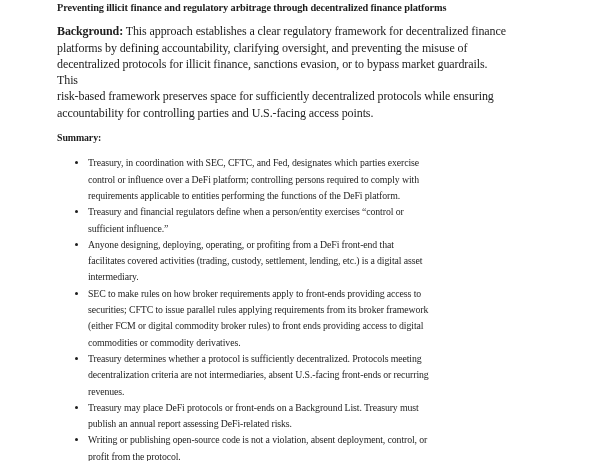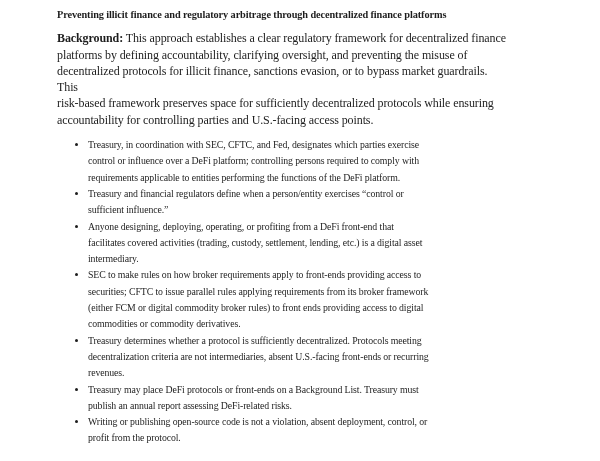--- a/index.html
+++ b/index.html
@@ -6,21 +6,21 @@
     margin: 0;
     padding: 0;
     background: #ffffff;
   }
   .page {
     position: relative;
     box-sizing: border-box;
     width: 592px;
     height: 461px;
     background: #ffffff;
-    padding: 7px 48px 0 57px;
+    padding: 0 48px 0 57px;
     font-family: "Liberation Serif", "DejaVu Serif", serif;
     color: #1d1d1d;
     overflow: hidden;
   }
   .doc-title {
     margin: 0 0 7px 0;
     font-size: 10.3px;
     font-weight: bold;
     line-height: 16.3px;
     letter-spacing: -0.1px;
@@ -66,20 +66,21 @@
 <div class="page">
 
   <h1 class="doc-title">Preventing illicit finance and regulatory arbitrage through decentralized finance platforms</h1>
 
   <p class="para"><b class="run-label">Background:</b> <span class="doc-text">This approach establishes a clear regulatory framework for decentralized finance
 platforms by defining accountability, clarifying oversight, and preventing the misuse of
 decentralized protocols for illicit finance, sanctions evasion, or to bypass market guardrails. This
 risk-based framework preserves space for sufficiently decentralized protocols while ensuring
 accountability for controlling parties and U.S.-facing access points.</span></p>
 
+  <p class="section-head">Summary:</p>
 
   <ul class="bullets">
     <li><span class="doc-text">Treasury, in coordination with SEC, CFTC, and Fed, designates which parties exercise
 control or influence over a DeFi platform; controlling persons required to comply with
 requirements applicable to entities performing the functions of the DeFi platform.</span></li>
     <li><span class="doc-text">Treasury and financial regulators define when a person/entity exercises “control or
 sufficient influence.”</span></li>
     <li><span class="doc-text">Anyone designing, deploying, operating, or profiting from a DeFi front-end that
 facilitates covered activities (trading, custody, settlement, lending, etc.) is a digital asset
 intermediary.</span></li>

